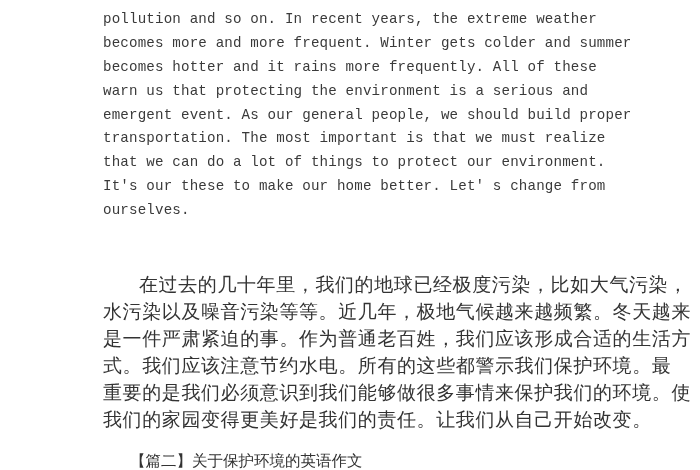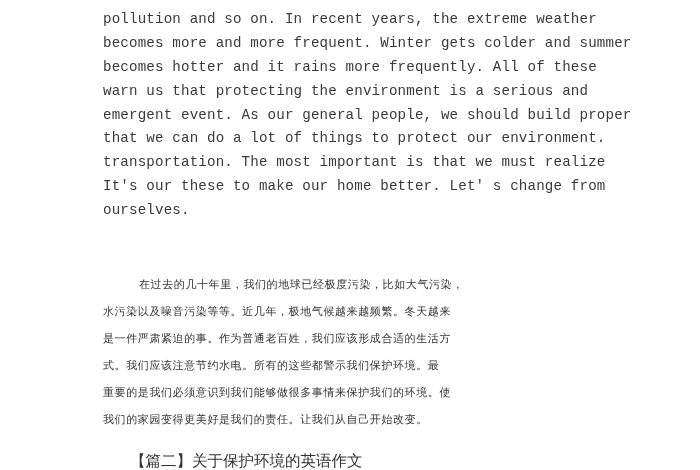--- a/index.html
+++ b/index.html
@@ -38,21 +38,21 @@
       white-space: pre;
       letter-spacing: 0.15px;
     }
     .zh-para {
       position: absolute;
       left: 103px;
       top: 271px;
       width: 520px;
       margin: 0;
       font-family: "DejaVu Serif", "Liberation Serif", serif;
-      font-size: 11px;
+      font-size: 19px;
       color: #333333;
     }
     .zh-line {
       display: block;
       height: 27px;
       line-height: 27px;
       white-space: pre;
       letter-spacing: 0.6px;
     }
     .zh-line.indent {
@@ -74,22 +74,22 @@
 <body>
 
 <div class="page">
 
   <div class="en-para">
     <span class="en-line">pollution and so on. In recent years, the extreme weather</span>
     <span class="en-line">becomes more and more frequent. Winter gets colder and summer</span>
     <span class="en-line">becomes hotter and it rains more frequently. All of these</span>
     <span class="en-line">warn us that protecting the environment is a serious and</span>
     <span class="en-line">emergent event. As our general people, we should build proper</span>
+    <span class="en-line">transportation. The most important is that we must realize</span>
     <span class="en-line">that we can do a lot of things to protect our environment.</span>
-    <span class="en-line">transportation. The most important is that we must realize</span>
     <span class="en-line">It's our these to make our home better. Let' s change from</span>
     <span class="en-line">ourselves.</span>
   </div>
 
   <div class="zh-para">
     <span class="zh-line indent">在过去的几十年里，我们的地球已经极度污染，比如大气污染，</span>
     <span class="zh-line">水污染以及噪音污染等等。近几年，极地气候越来越频繁。冬天越来</span>
     <span class="zh-line">是一件严肃紧迫的事。作为普通老百姓，我们应该形成合适的生活方</span>
     <span class="zh-line">式。我们应该注意节约水电。所有的这些都警示我们保护环境。最</span>
     <span class="zh-line">重要的是我们必须意识到我们能够做很多事情来保护我们的环境。使</span>

